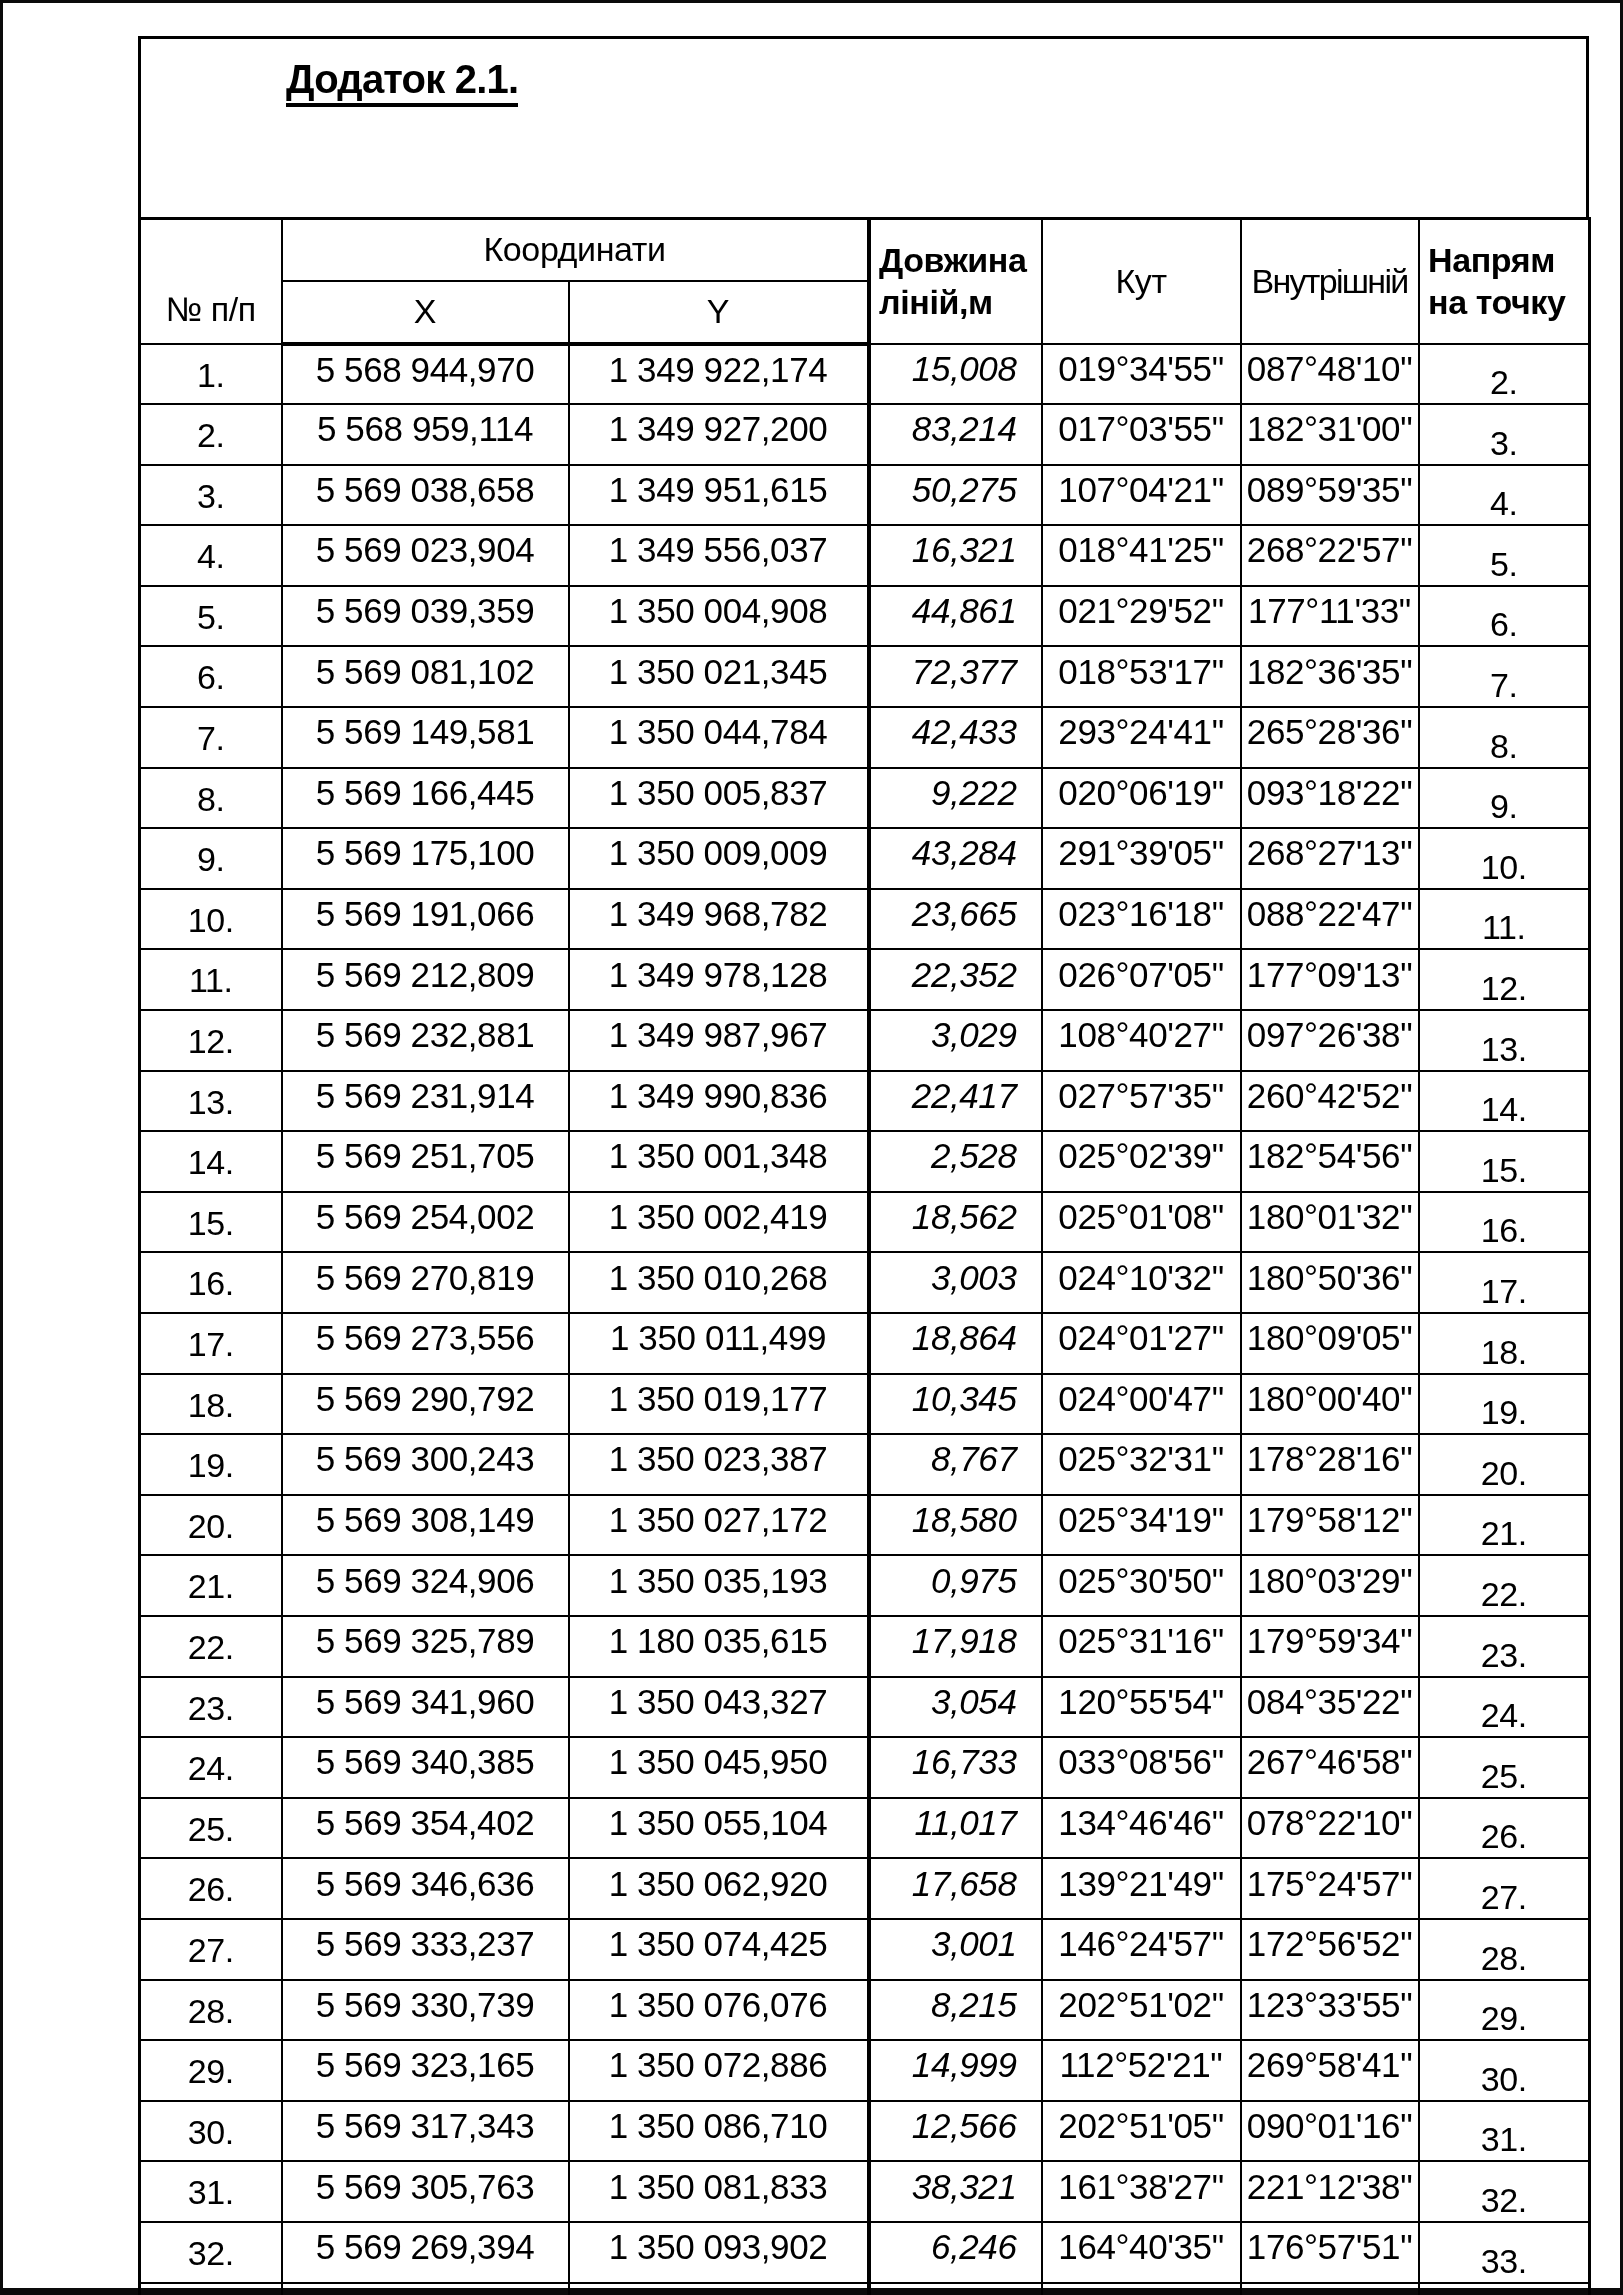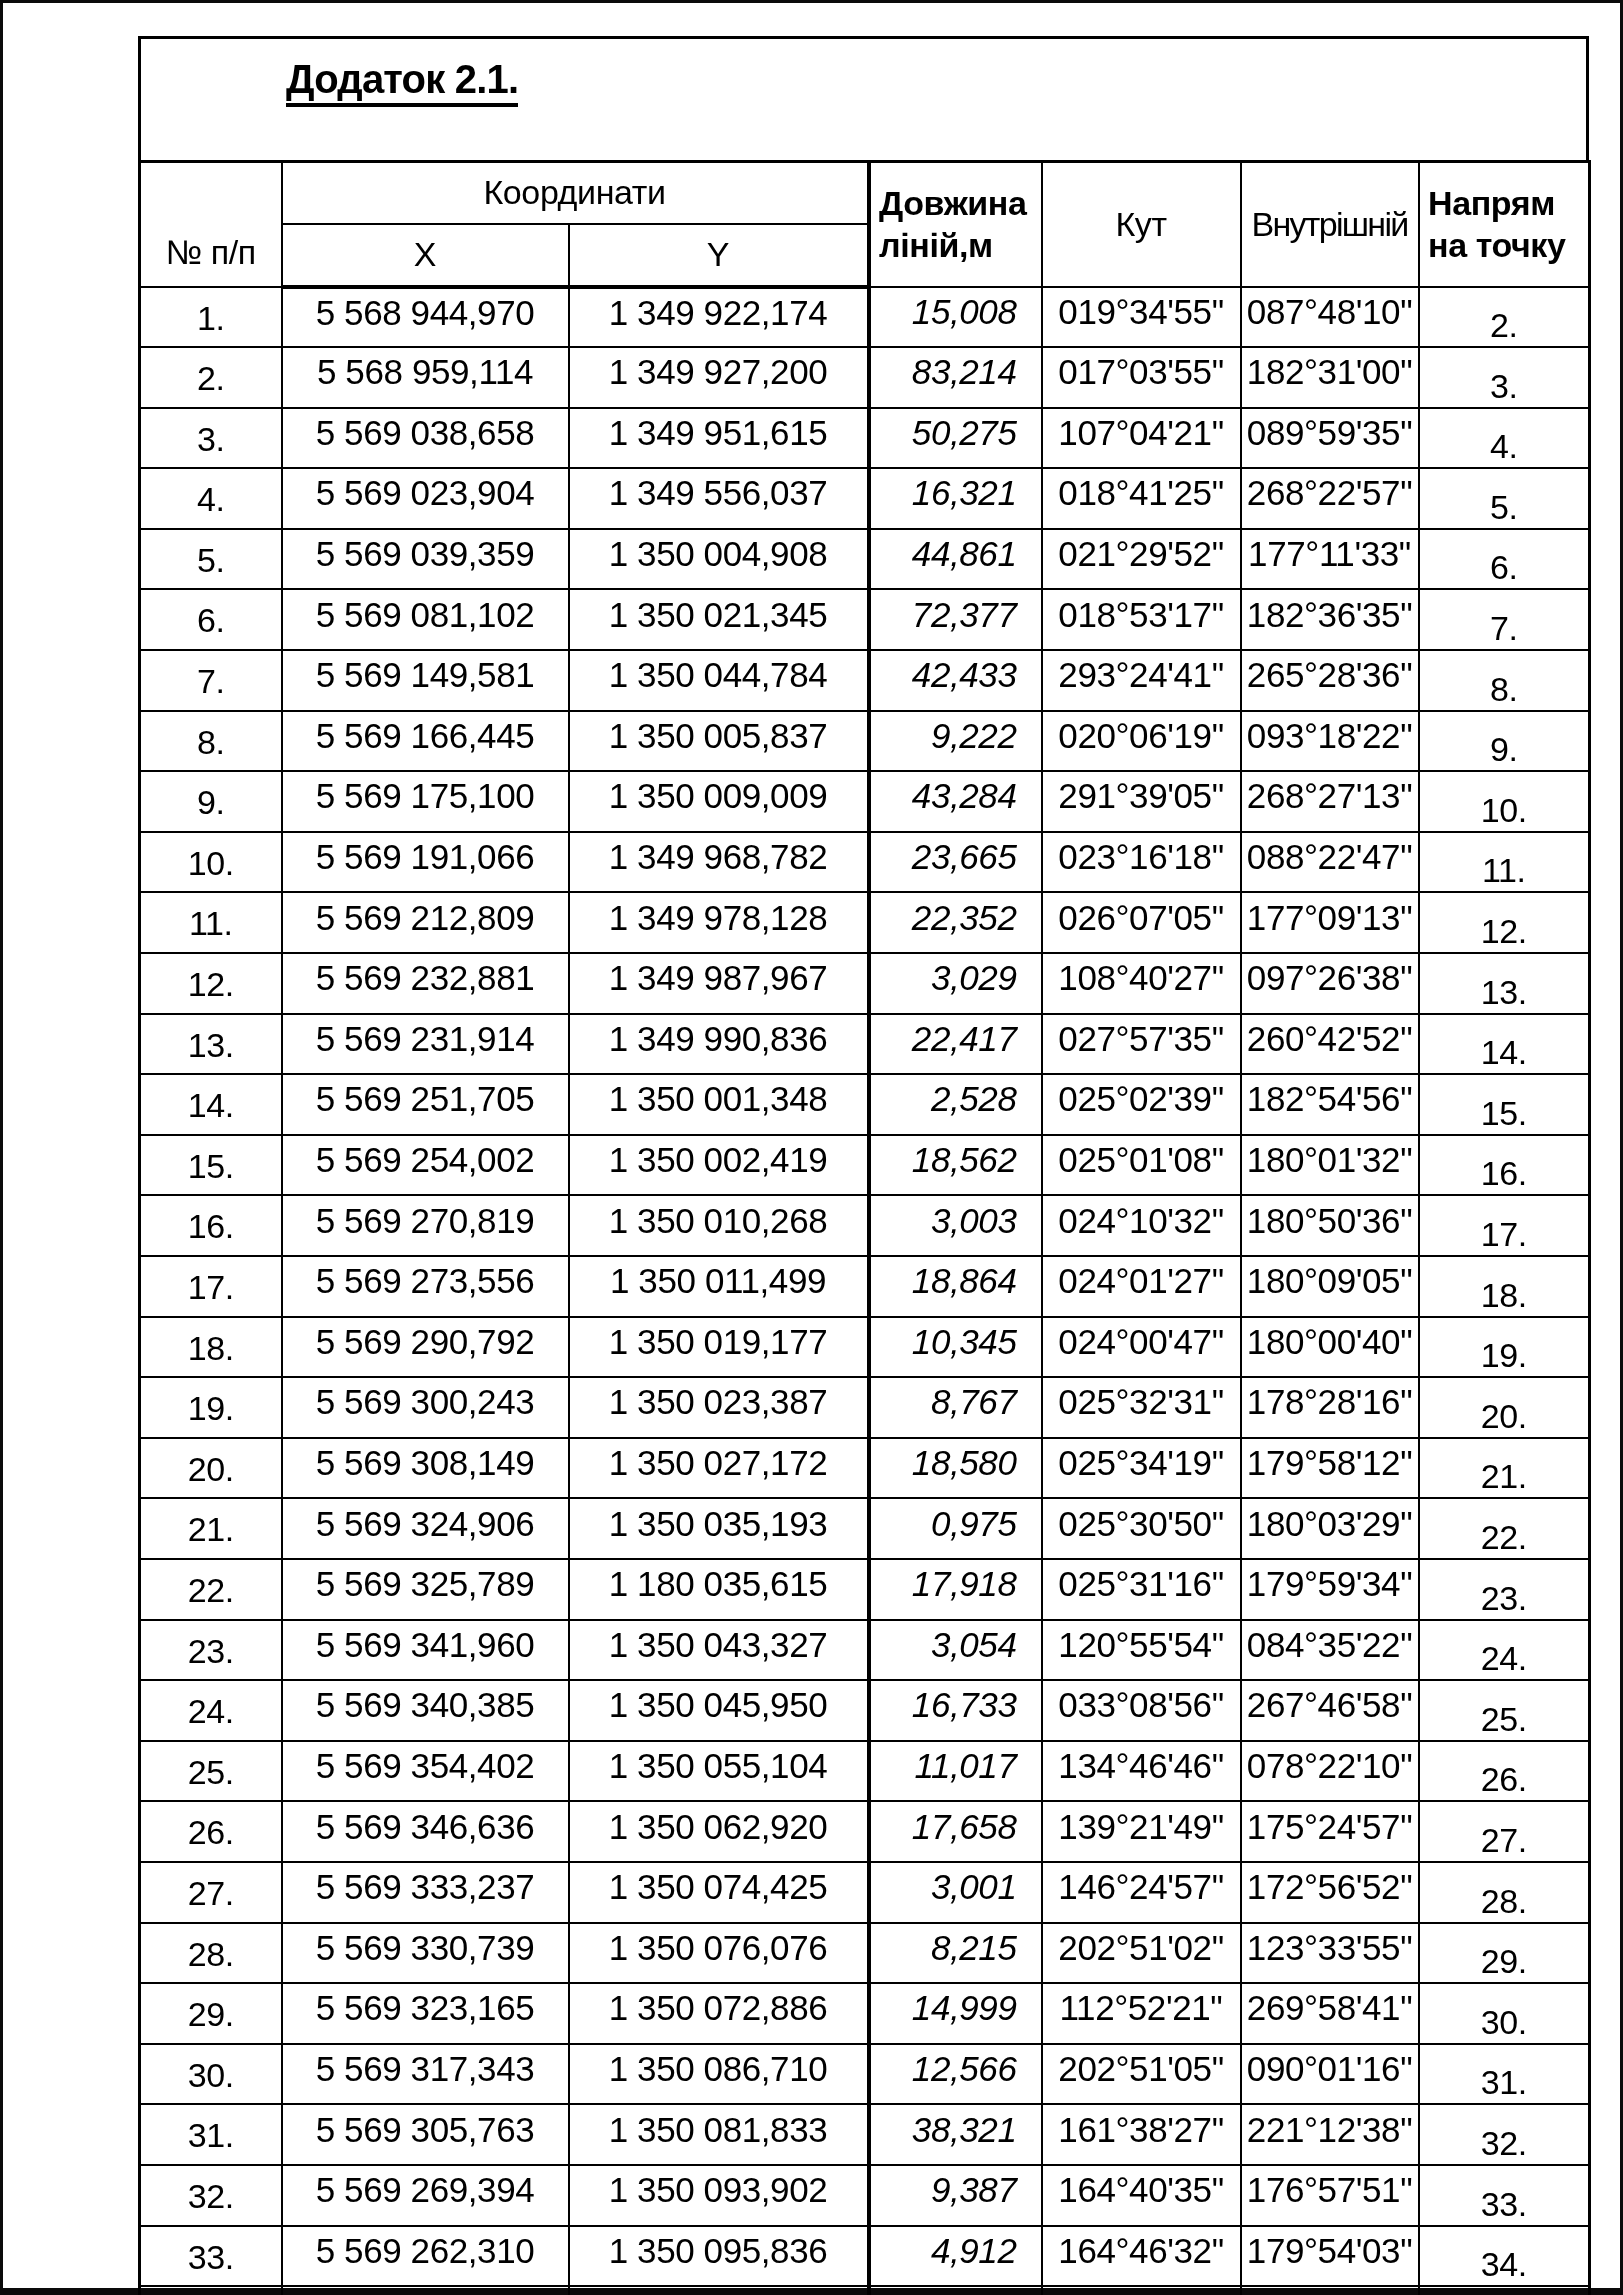--- a/index.html
+++ b/index.html
@@ -27,21 +27,21 @@
   .content {
     position: absolute;
     left: 138px;
     top: 36px;
     width: 1451px;
   }
   .title-block {
     box-sizing: border-box;
     border: 3.4px solid #000;
     border-bottom: none;
-    height: 124px;
+    height: 181px;
     padding: 20px 0 0 145px;
   }
   .title-line {
     display: block;
     margin: 0 0 15px 0;
     font-size: 40px;
     font-weight: bold;
     letter-spacing: -0.8px;
     line-height: 1.0;
   }
@@ -416,21 +416,21 @@
           <td class="col-y">1 350 081,833</td>
           <td class="col-len thickL">38,321</td>
           <td class="col-angle">161°38'27"</td>
           <td class="col-internal">221°12'38"</td>
           <td class="col-dir">32.</td>
         </tr>
         <tr>
           <td class="col-n">32.</td>
           <td class="col-x">5 569 269,394</td>
           <td class="col-y">1 350 093,902</td>
-          <td class="col-len thickL">9,387</td>
+          <td class="col-len thickL">6,246</td>
           <td class="col-angle">164°40'35"</td>
           <td class="col-internal">176°57'51"</td>
           <td class="col-dir">33.</td>
         </tr>
         <tr>
           <td class="col-n">33.</td>
           <td class="col-x">5 569 262,310</td>
           <td class="col-y">1 350 095,836</td>
           <td class="col-len thickL">4,912</td>
           <td class="col-angle">164°46'32"</td>

